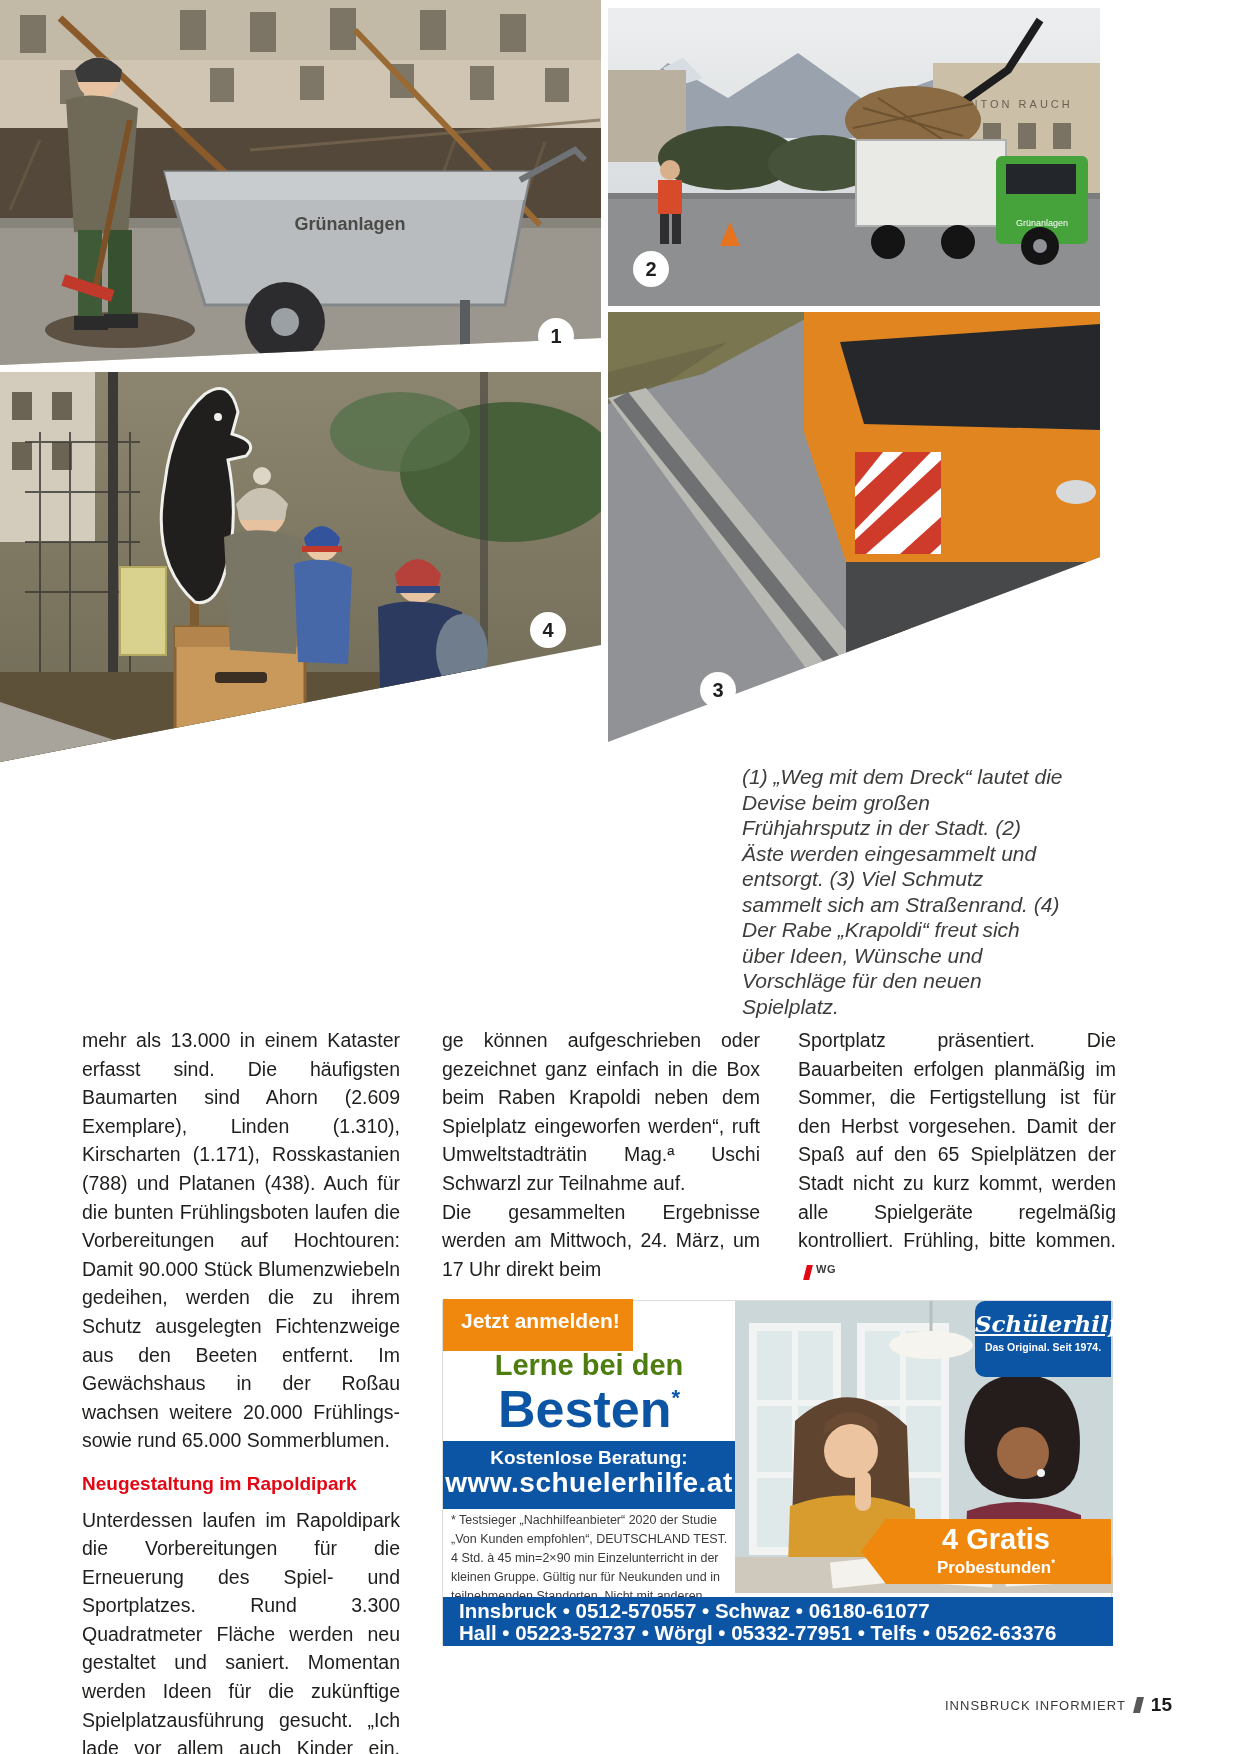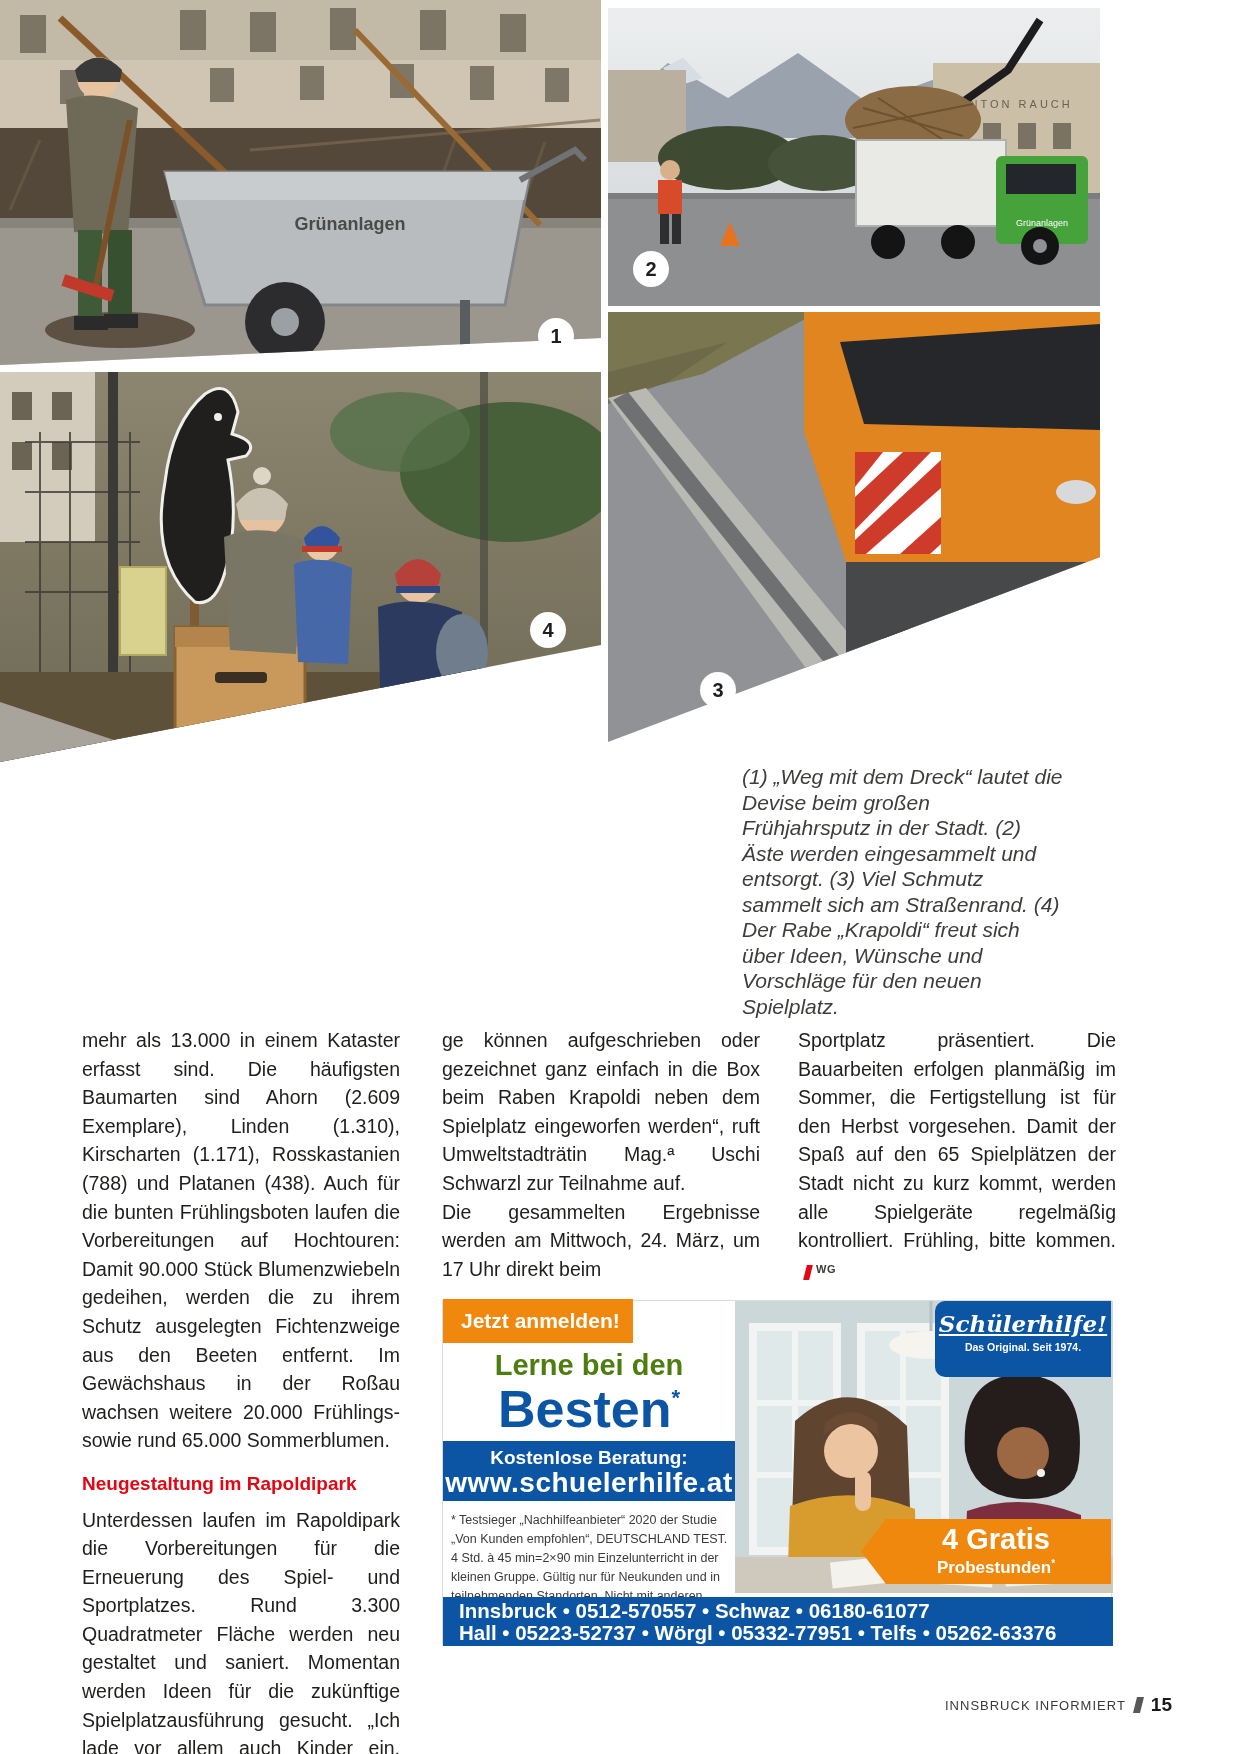--- a/index.html
+++ b/index.html
@@ -19,37 +19,37 @@
   #col2{left:442px;top:1026px;}
   #col3{left:798px;top:1026px;}
   .red-heading{font-weight:bold;font-size:19px;color:#e30613;margin:15px 0 7px 0 !important;
                text-align:left;}
   .endbar{display:inline-block;width:6px;height:15px;background:#e30613;
           transform:skewX(-14deg);margin:0 5px 0 7px;vertical-align:-1px;}
   .initials{font-size:11px;font-weight:bold;color:#3a3a39;vertical-align:6px;letter-spacing:.5px;}
   
   #ad{position:absolute;left:442px;top:1300px;width:670px;height:345px;background:#ffffff;
       border:1px solid #dcdcdc;box-sizing:border-box;}
-  #ad-banner{position:absolute;left:0;top:-2px;width:190px;height:44px;background:#f0880e;
+  #ad-banner{position:absolute;left:0;top:-2px;width:190px;height:52px;background:#f0880e;
              color:#fff;font-weight:bold;font-size:21px;line-height:44px;padding-left:18px;
              box-sizing:border-box;}
   #ad-head1{position:absolute;left:0;top:48px;width:292px;text-align:center;
             color:#4d7c0f;font-weight:bold;font-size:29px;}
   #ad-head2{position:absolute;left:0;top:78px;width:292px;text-align:center;
             color:#0c55a5;font-weight:bold;font-size:52px;}
   #ad-head2 sup{font-size:22px;vertical-align:22px;}
-  #ad-cta{position:absolute;left:0;top:140px;width:292px;height:60px;background:#0c55a5;
+  #ad-cta{position:absolute;left:0;top:140px;width:292px;height:68px;background:#0c55a5;
           color:#fff;text-align:center;box-sizing:border-box;padding-top:6px;}
   #ad-cta .l1{font-weight:bold;font-size:19px;line-height:22px;}
   #ad-cta .l2{font-weight:bold;font-size:28px;line-height:28px;letter-spacing:.5px;}
   #ad-fine{position:absolute;left:8px;top:210px;width:282px;font-size:12.5px;
            line-height:19px;color:#3a3a3a;}
   #ad-photo{position:absolute;left:292px;top:0;width:378px;height:292px;overflow:hidden;}
   #ad-photo svg{display:block;width:100%;height:100%;}
-  #ad-logo{position:absolute;right:0;top:0;width:176px;height:76px;background:#0c55a5;
+  #ad-logo{position:absolute;right:0;top:0;width:136px;height:76px;background:#0c55a5;
            border-radius:10px 0 0 10px;color:#fff;text-align:center;box-sizing:border-box;
            padding-top:10px;}
   #ad-logo .script{font-family:"DejaVu Serif",serif;font-style:italic;font-weight:bold;
                    font-size:23px;text-decoration:underline;line-height:26px;}
   #ad-logo .sub{font-size:10.5px;font-weight:bold;margin-top:4px;}
   #ad-promo{position:absolute;right:0;top:218px;width:250px;height:65px;background:#f0880e;
             clip-path:polygon(0 50%,10% 0,100% 0,100% 100%,10% 100%);color:#fff;
             text-align:center;box-sizing:border-box;padding:4px 0 0 20px;}
   #ad-promo .l1{font-weight:bold;font-size:29px;line-height:32px;}
   #ad-promo .l2{font-weight:bold;font-size:17px;line-height:18px;}

